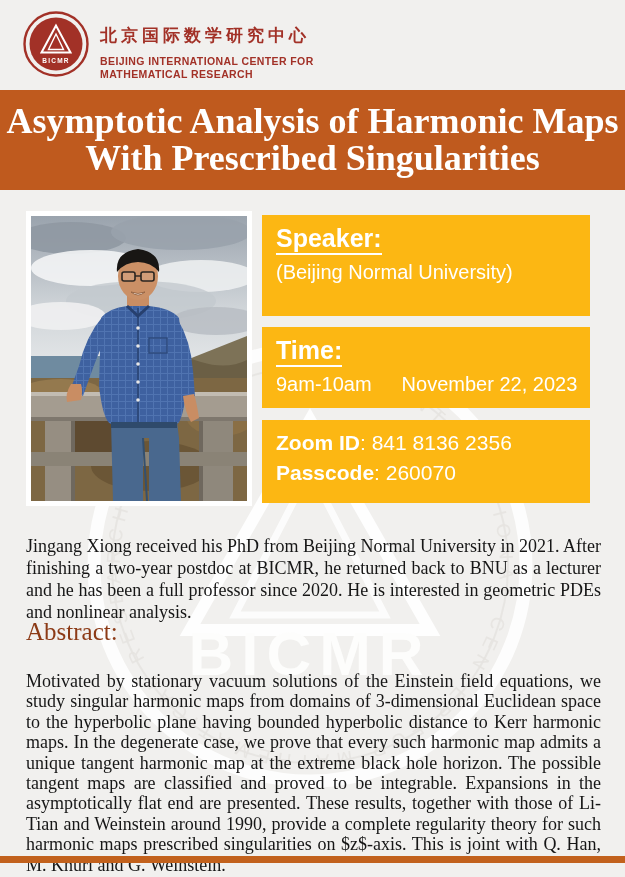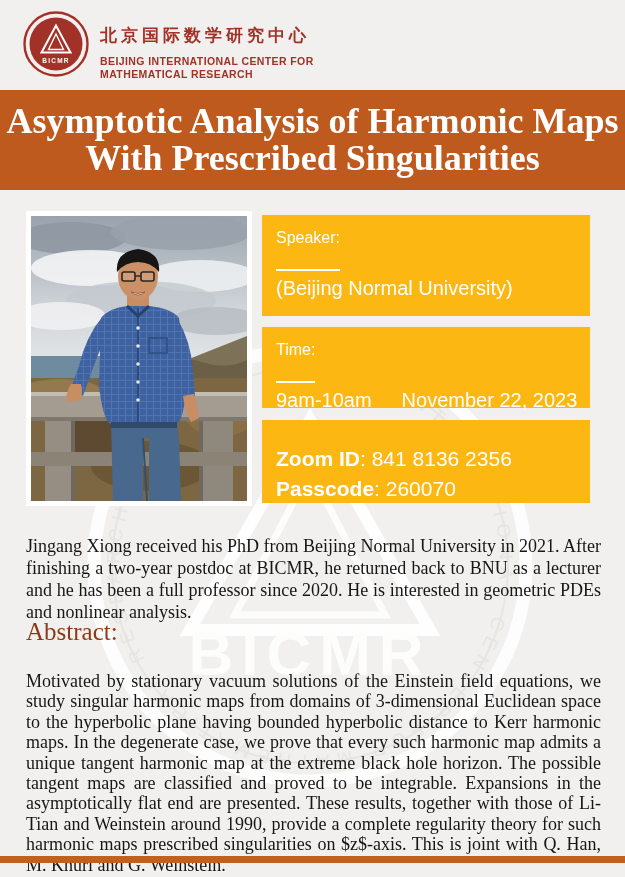--- a/index.html
+++ b/index.html
@@ -32,24 +32,24 @@
     background:#ffffff; padding:5px; z-index:2;
   }
   .photo-frame svg{display:block;}
   
   .info-box{
     position:absolute; left:262px; width:328px; background:var(--box,#fcb713);
     color:#ffffff; z-index:2; box-sizing:border-box; padding:9px 10px 0 14px;
   }
   .box-speaker{top:215px; height:101px;}
   .box-time{top:327px; height:81px;}
-  .box-zoom{top:420px; height:83px; padding-top:24px;}
+  .box-zoom{top:420px; height:83px; padding-top:8px;}
   .box-heading{
-    display:inline-block; font-size:16px; font-weight:normal; line-height:28px;
-    border-bottom:2px solid #ffffff; padding-bottom:17px; margin:0;
+    display:inline-block; font-size:25px; font-weight:bold; line-height:28px;
+    border-bottom:2px solid #ffffff; padding-bottom:1px; margin:0;
   }
   .box-line{font-size:20px; line-height:26px; margin-top:4px;}
   .bold{font-weight:bold;}
   .time-row .date{margin-left:30px;}
   .zoom-line{font-size:21px; line-height:30px;}
   
   .bio{
     position:absolute; left:26px; top:517px; width:575px; z-index:2;
     font-family:"Liberation Serif", serif; font-size:18px; line-height:22px;
     text-align:justify; color:#161616;

